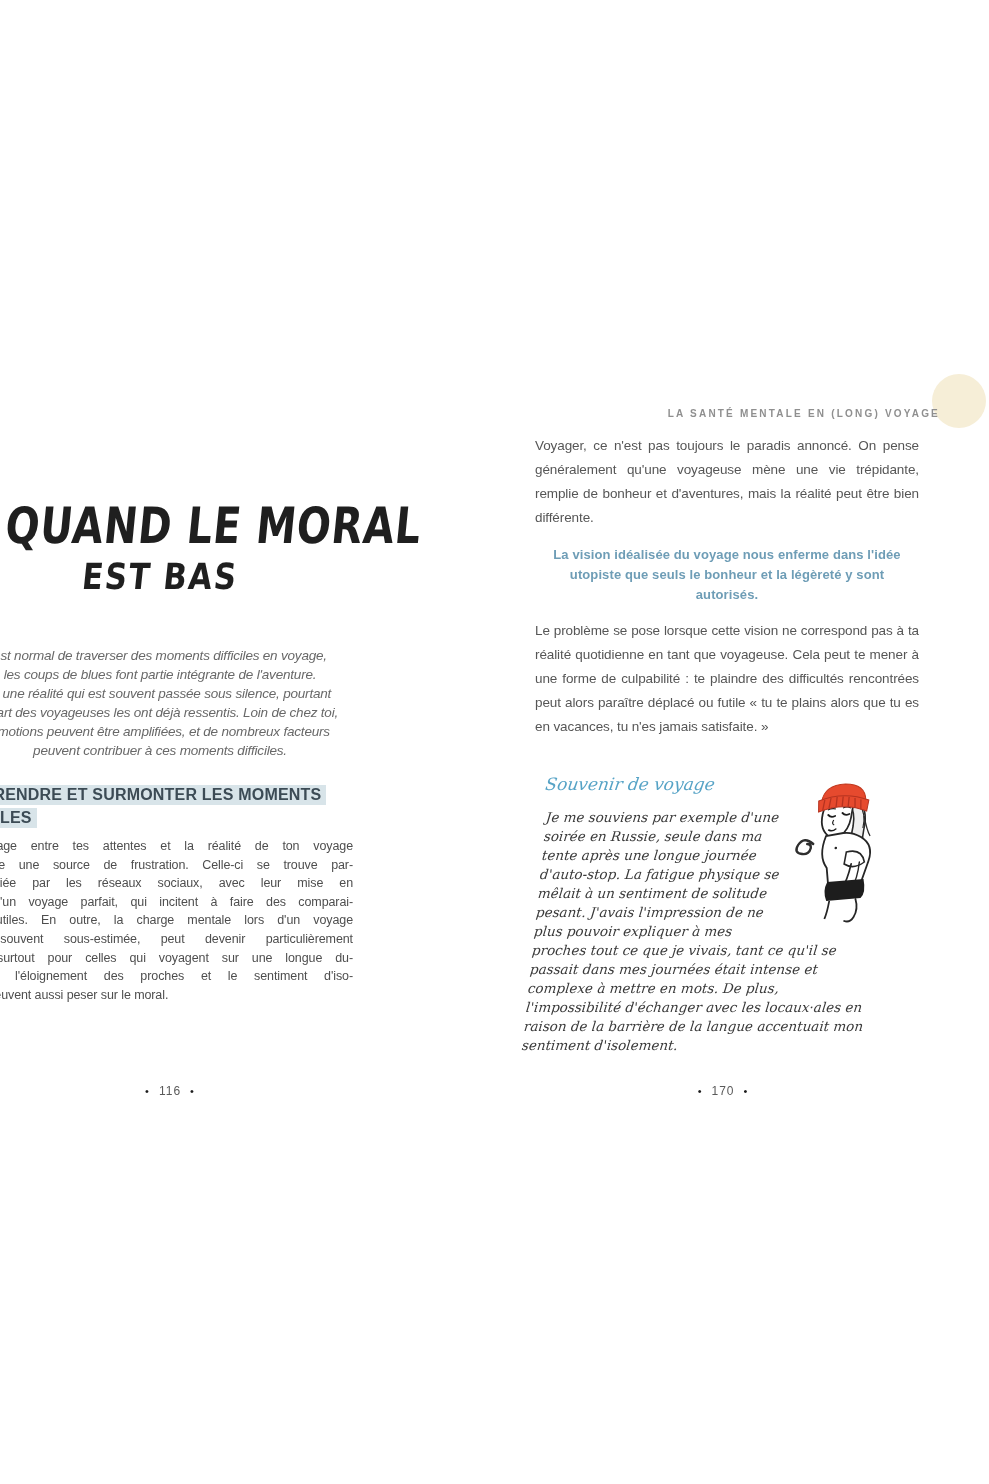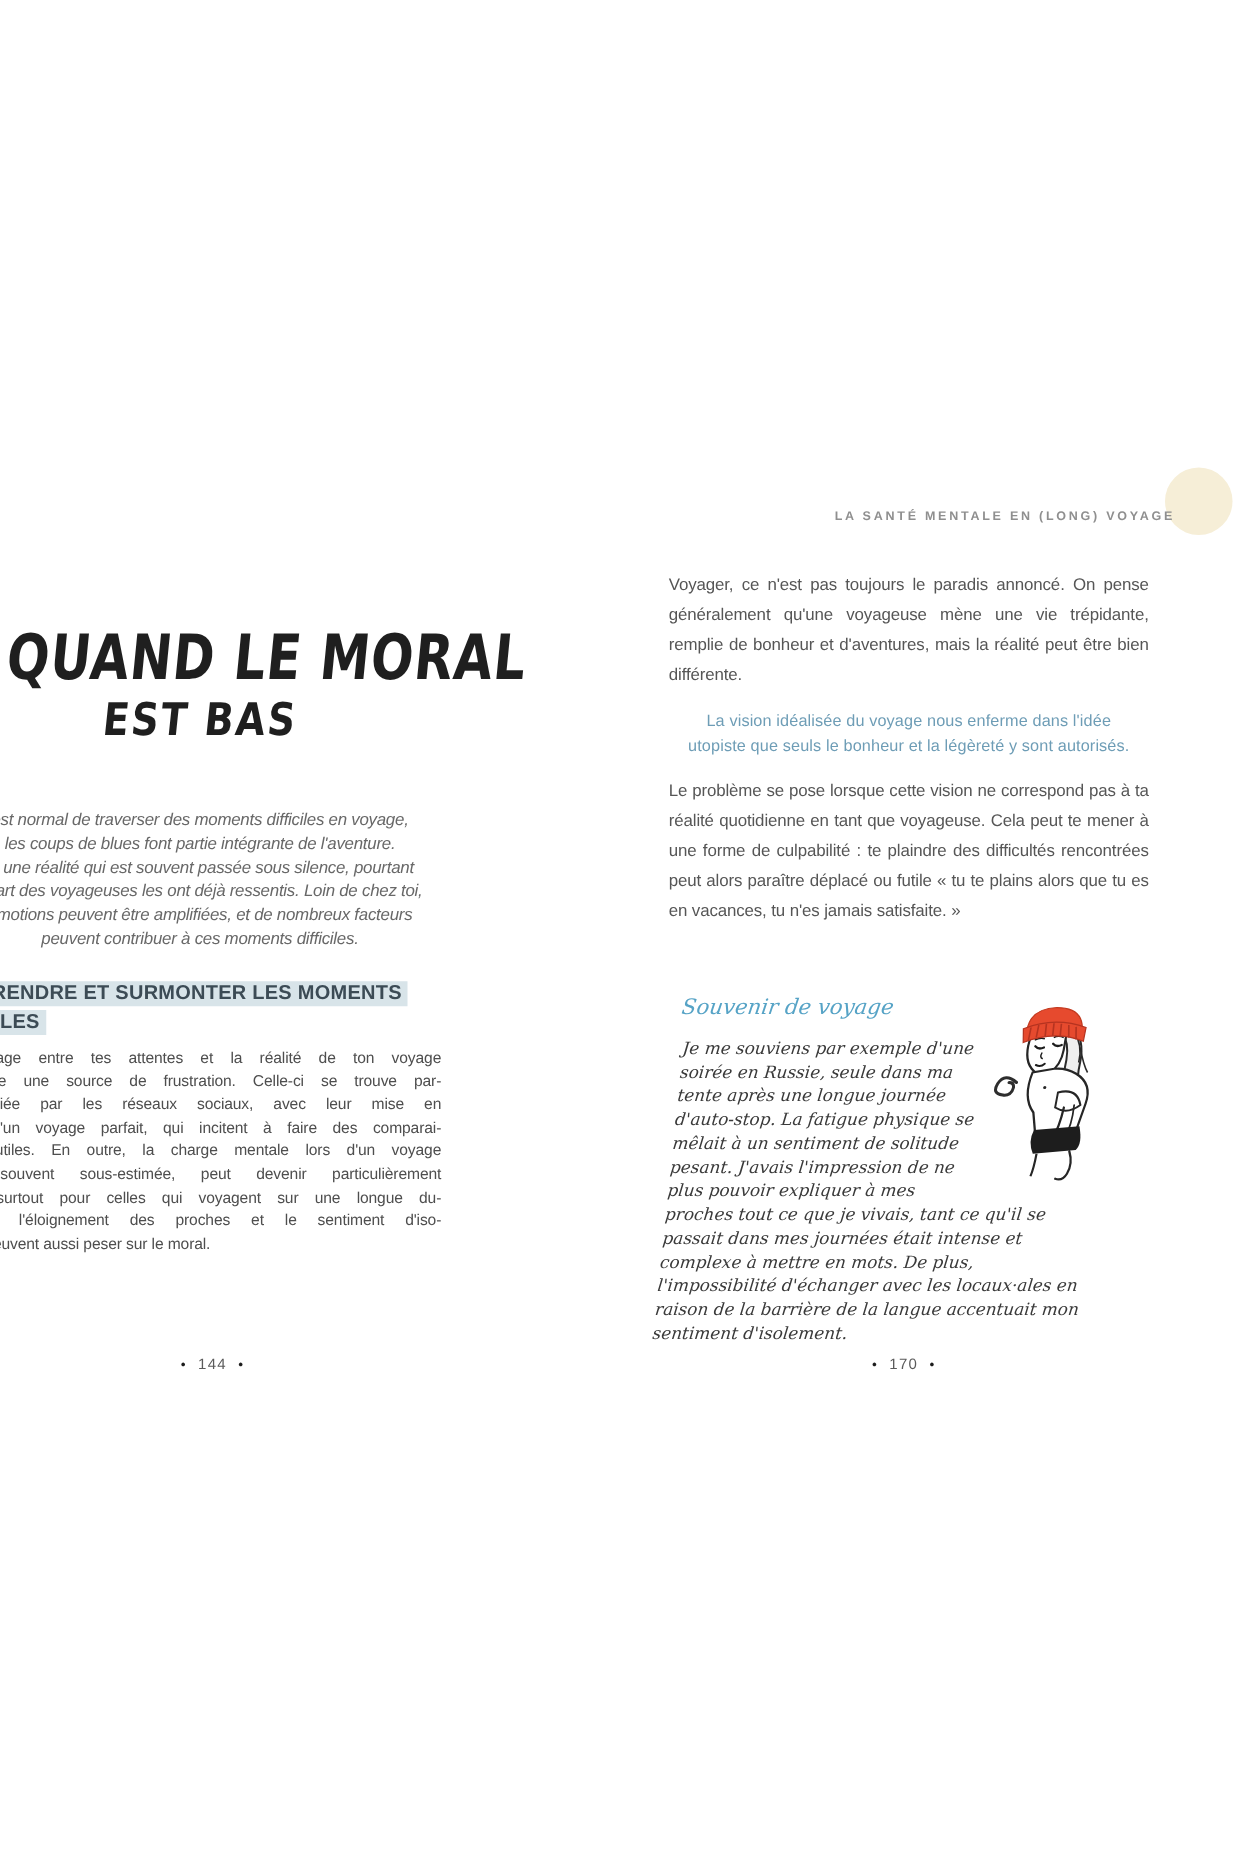--- a/index.html
+++ b/index.html
@@ -41,27 +41,27 @@
   }
   .section-heading span{background:#d8e4e9;padding:1px 5px 2px 2px;}
   .left-body{
     position:absolute;top:837px;left:0;width:100%;
     font-size:12.5px;line-height:18.6px;color:#4e4e4e;letter-spacing:-0.1px;
   }
   .left-body div{text-align-last:justify;}
   .left-body div:last-child{text-align-last:left;}
 
   
-  .right-page{position:absolute;left:535px;top:456px;width:384px;}
+  .right-page{position:absolute;left:535px;top:434px;width:384px;}
   .para{
     font-size:13.5px;line-height:24px;color:#565656;text-align:justify;letter-spacing:-0.1px;
   }
   .pull-quote{
     margin:15px 6px 14px 6px;text-align:center;
-    font-size:13px;line-height:20px;color:#6e9db6;font-weight:normal;letter-spacing:0.1px;
+    font-size:13px;line-height:20px;color:#6e9db6;font-weight:bold;letter-spacing:0.1px;
   }
   .memory{position:absolute;top:340px;left:12px;width:350px;}
   .memory-title{
     font-family:"DejaVu Serif",serif;font-style:italic;
     font-size:17px;color:#56a3c6;transform:skewX(-8deg);transform-origin:0 0;
     margin-bottom:14px;
   }
   .memory-text{
     font-family:"DejaVu Serif",serif;font-style:italic;
     font-size:13.5px;line-height:19px;color:#3a3a3a;transform:skewX(-6deg);transform-origin:0 0;
@@ -184,19 +184,19 @@
             <path d="M36 100 l36 -3 q4 14 -1 19 l-34 3 q-5 -10 -1 -19 Z" fill="#1d1d1d"></path>
             <path d="M40 119 q-1 12 -3 18" fill="none" stroke="#262626" stroke-width="1.8"></path>
             <path d="M66 117 q4 10 0 18 q-3 6 -9 4" fill="none" stroke="#262626" stroke-width="1.8" stroke-linecap="round"></path>
           </g>
         </svg><span>Je me souviens par exemple d'une soirée en Russie, seule dans ma tente après une longue journée d'auto-stop. La fatigue physique se mêlait à un sentiment de solitude pesant. J'avais l'impression de ne plus pouvoir expliquer à mes proches tout ce que je vivais, tant ce qu'il se passait dans mes journées était intense et complexe à mettre en mots. De plus, l'impossibilité d'échanger avec les locaux·ales en raison de la barrière de la langue accentuait mon sentiment d'isolement.</span>
       </div>
     </div>
   </div>
 
   <div class="page-number left">
-    <span class="dot">•</span><span>144</span><span class="dot">•</span>
+    <span class="dot">•</span><span>116</span><span class="dot">•</span>
   </div>
   <div class="page-number right">
     <span class="dot">•</span><span>170</span><span class="dot">•</span>
   </div>
 
 </div>
 
 </body></html>

